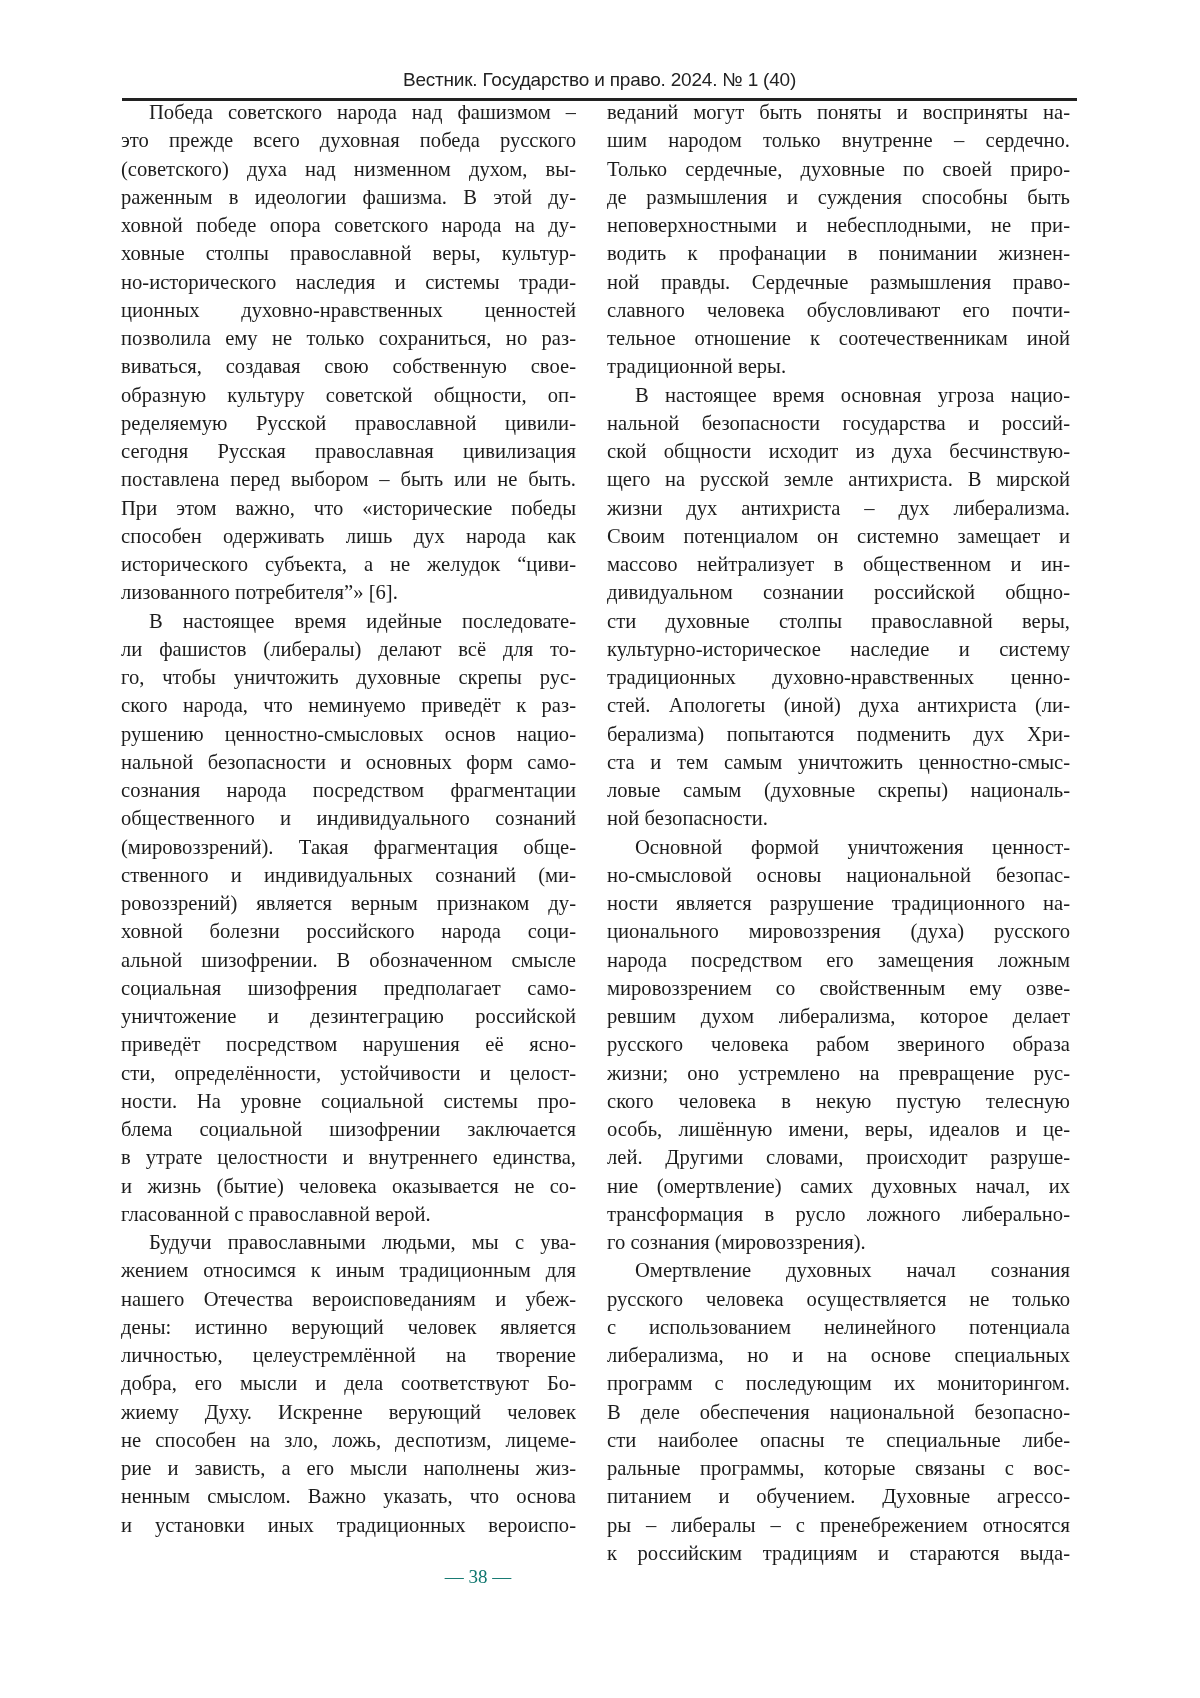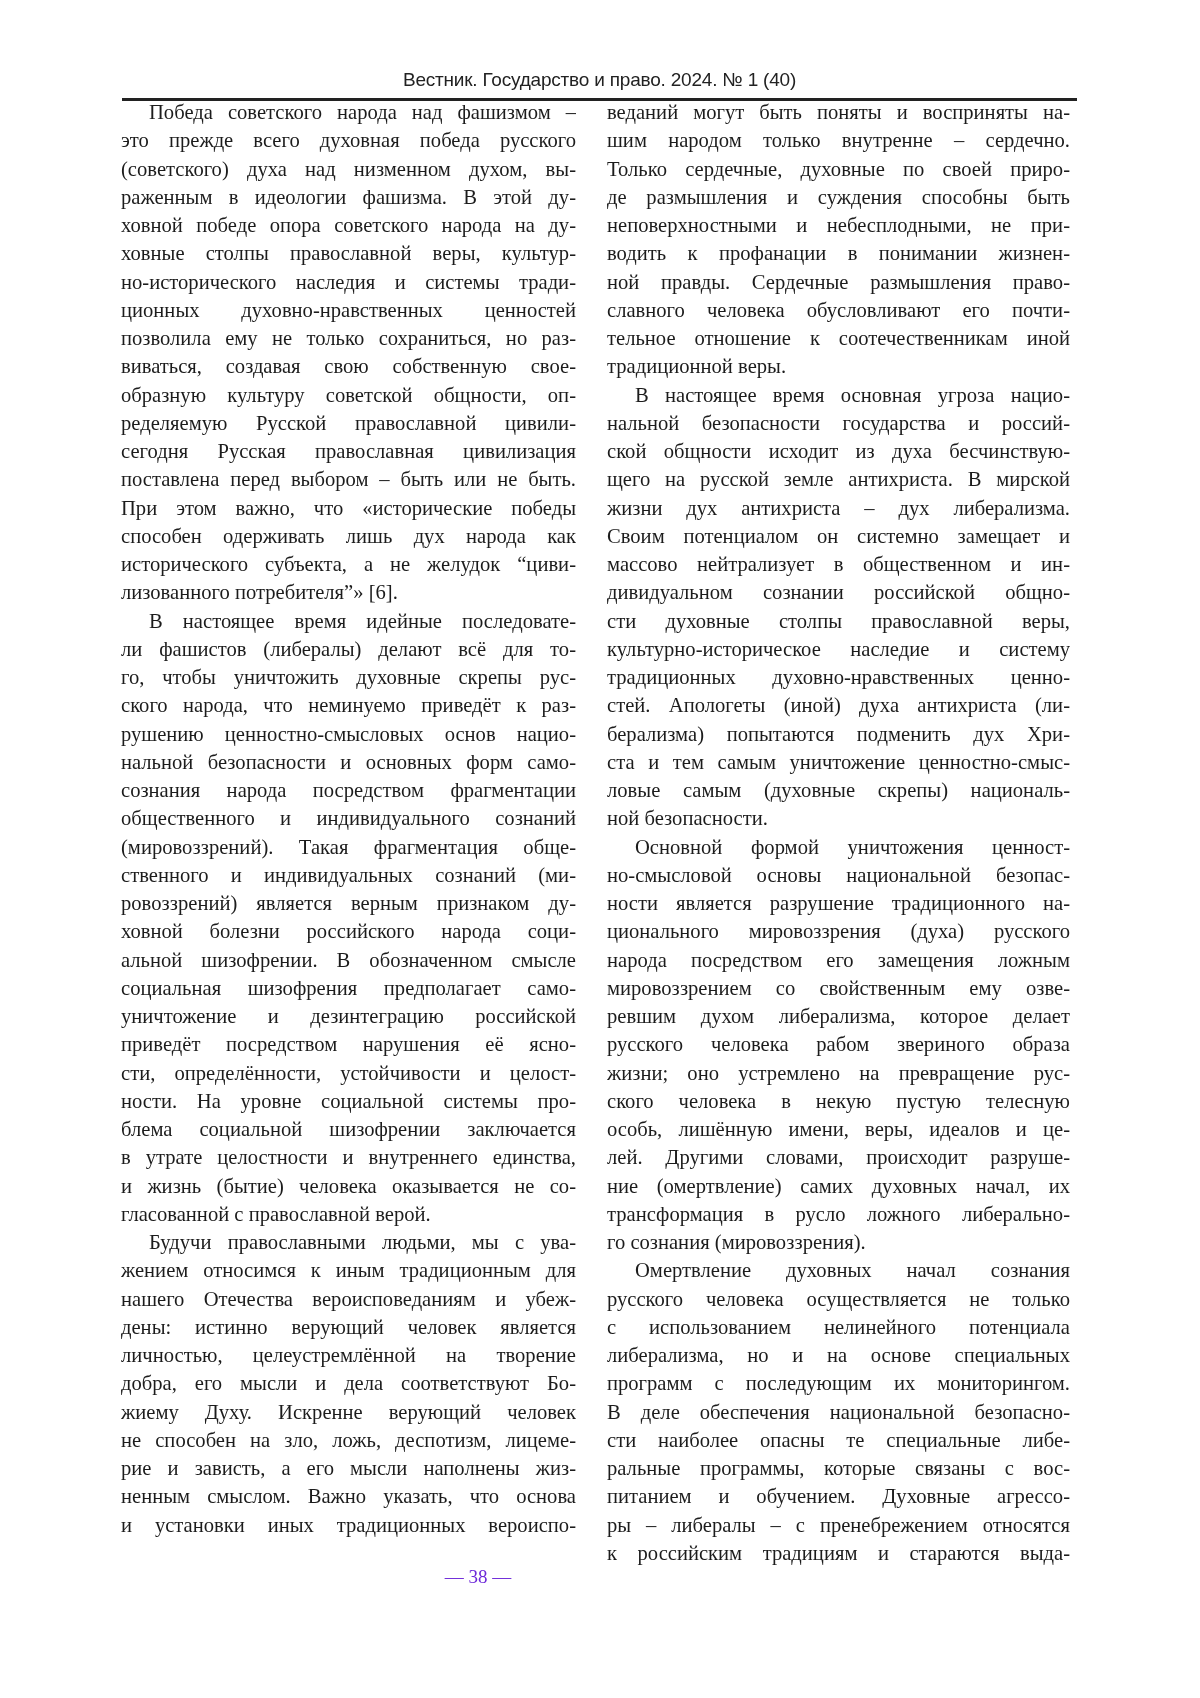--- a/index.html
+++ b/index.html
@@ -17,21 +17,21 @@
   .col.left { left: 121px; }
   .col.right { left: 607px; width: 463px; }
   .line {
     display: block; white-space: nowrap; text-align: justify; text-align-last: justify;
     height: 28.25px; overflow: hidden;
   }
   .line.last { text-align-last: left; }
   .line.indent { padding-left: 28px; }
   .pgnum {
     position: absolute; left: 0; width: 956px; top: 1566px; text-align: center;
-    font-family: "Liberation Serif", serif; font-size: 19px; color: #6d28d9;
+    font-family: "Liberation Serif", serif; font-size: 19px; color: #0f766e;
   }
 </style>
 </head>
 <body>
 
 <div class="header">
   <span>Вестник. Государство и право. 2024. № 1 (40)</span>
 </div>
 
 <div class="col left">
@@ -113,21 +113,21 @@
       <span class="line">щего на русской земле антихриста. В мирской</span>
       <span class="line">жизни дух антихриста – дух либерализма.</span>
       <span class="line">Своим потенциалом он системно замещает и</span>
       <span class="line">массово нейтрализует в общественном и ин-</span>
       <span class="line">дивидуальном сознании российской общно-</span>
       <span class="line">сти духовные столпы православной веры,</span>
       <span class="line">культурно-историческое наследие и систему</span>
       <span class="line">традиционных духовно-нравственных ценно-</span>
       <span class="line">стей. Апологеты (иной) духа антихриста (ли-</span>
       <span class="line">берализма) попытаются подменить дух Хри-</span>
-      <span class="line">ста и тем самым уничтожение ценностно-смыс-</span>
+      <span class="line">ста и тем самым уничтожить ценностно-смыс-</span>
       <span class="line">ловые самым (духовные скрепы) националь-</span>
       <span class="line last">ной безопасности.</span>
     </div>
     <div>
       <span class="line indent">Основной формой уничтожения ценност-</span>
       <span class="line">но-смысловой основы национальной безопас-</span>
       <span class="line">ности является разрушение традиционного на-</span>
       <span class="line">ционального мировоззрения (духа) русского</span>
       <span class="line">народа посредством его замещения ложным</span>
       <span class="line">мировоззрением со свойственным ему озве-</span>

